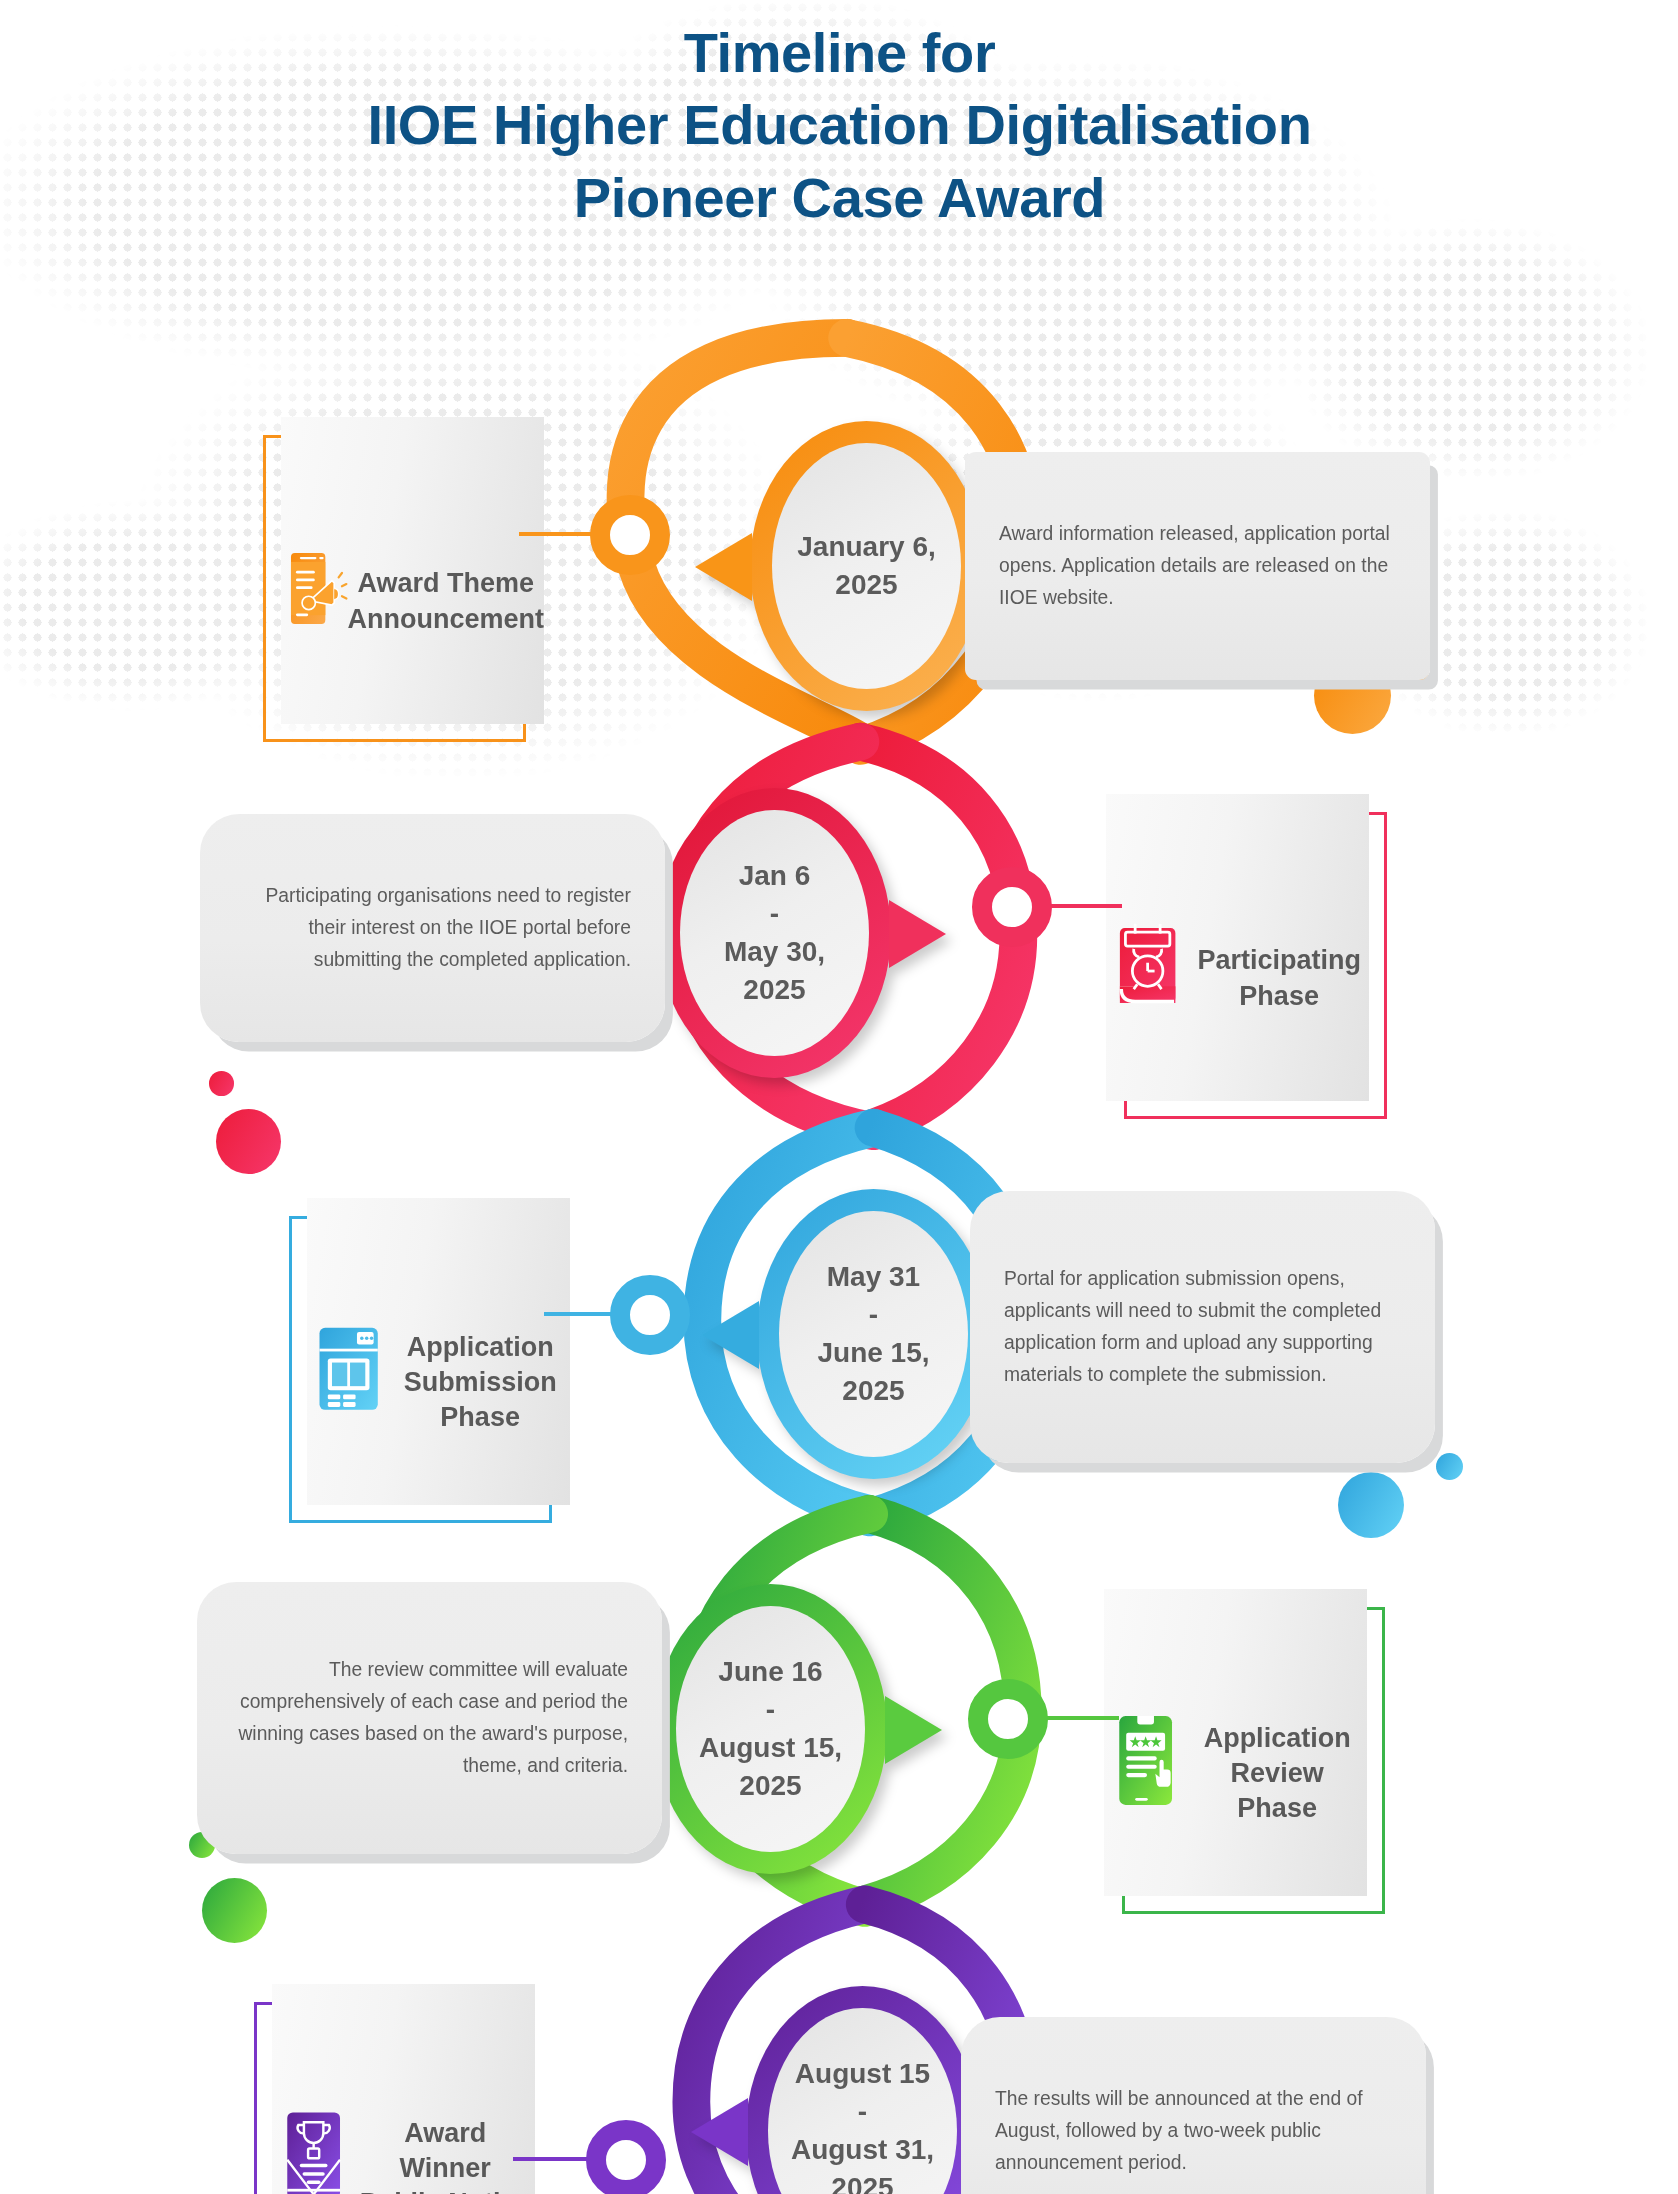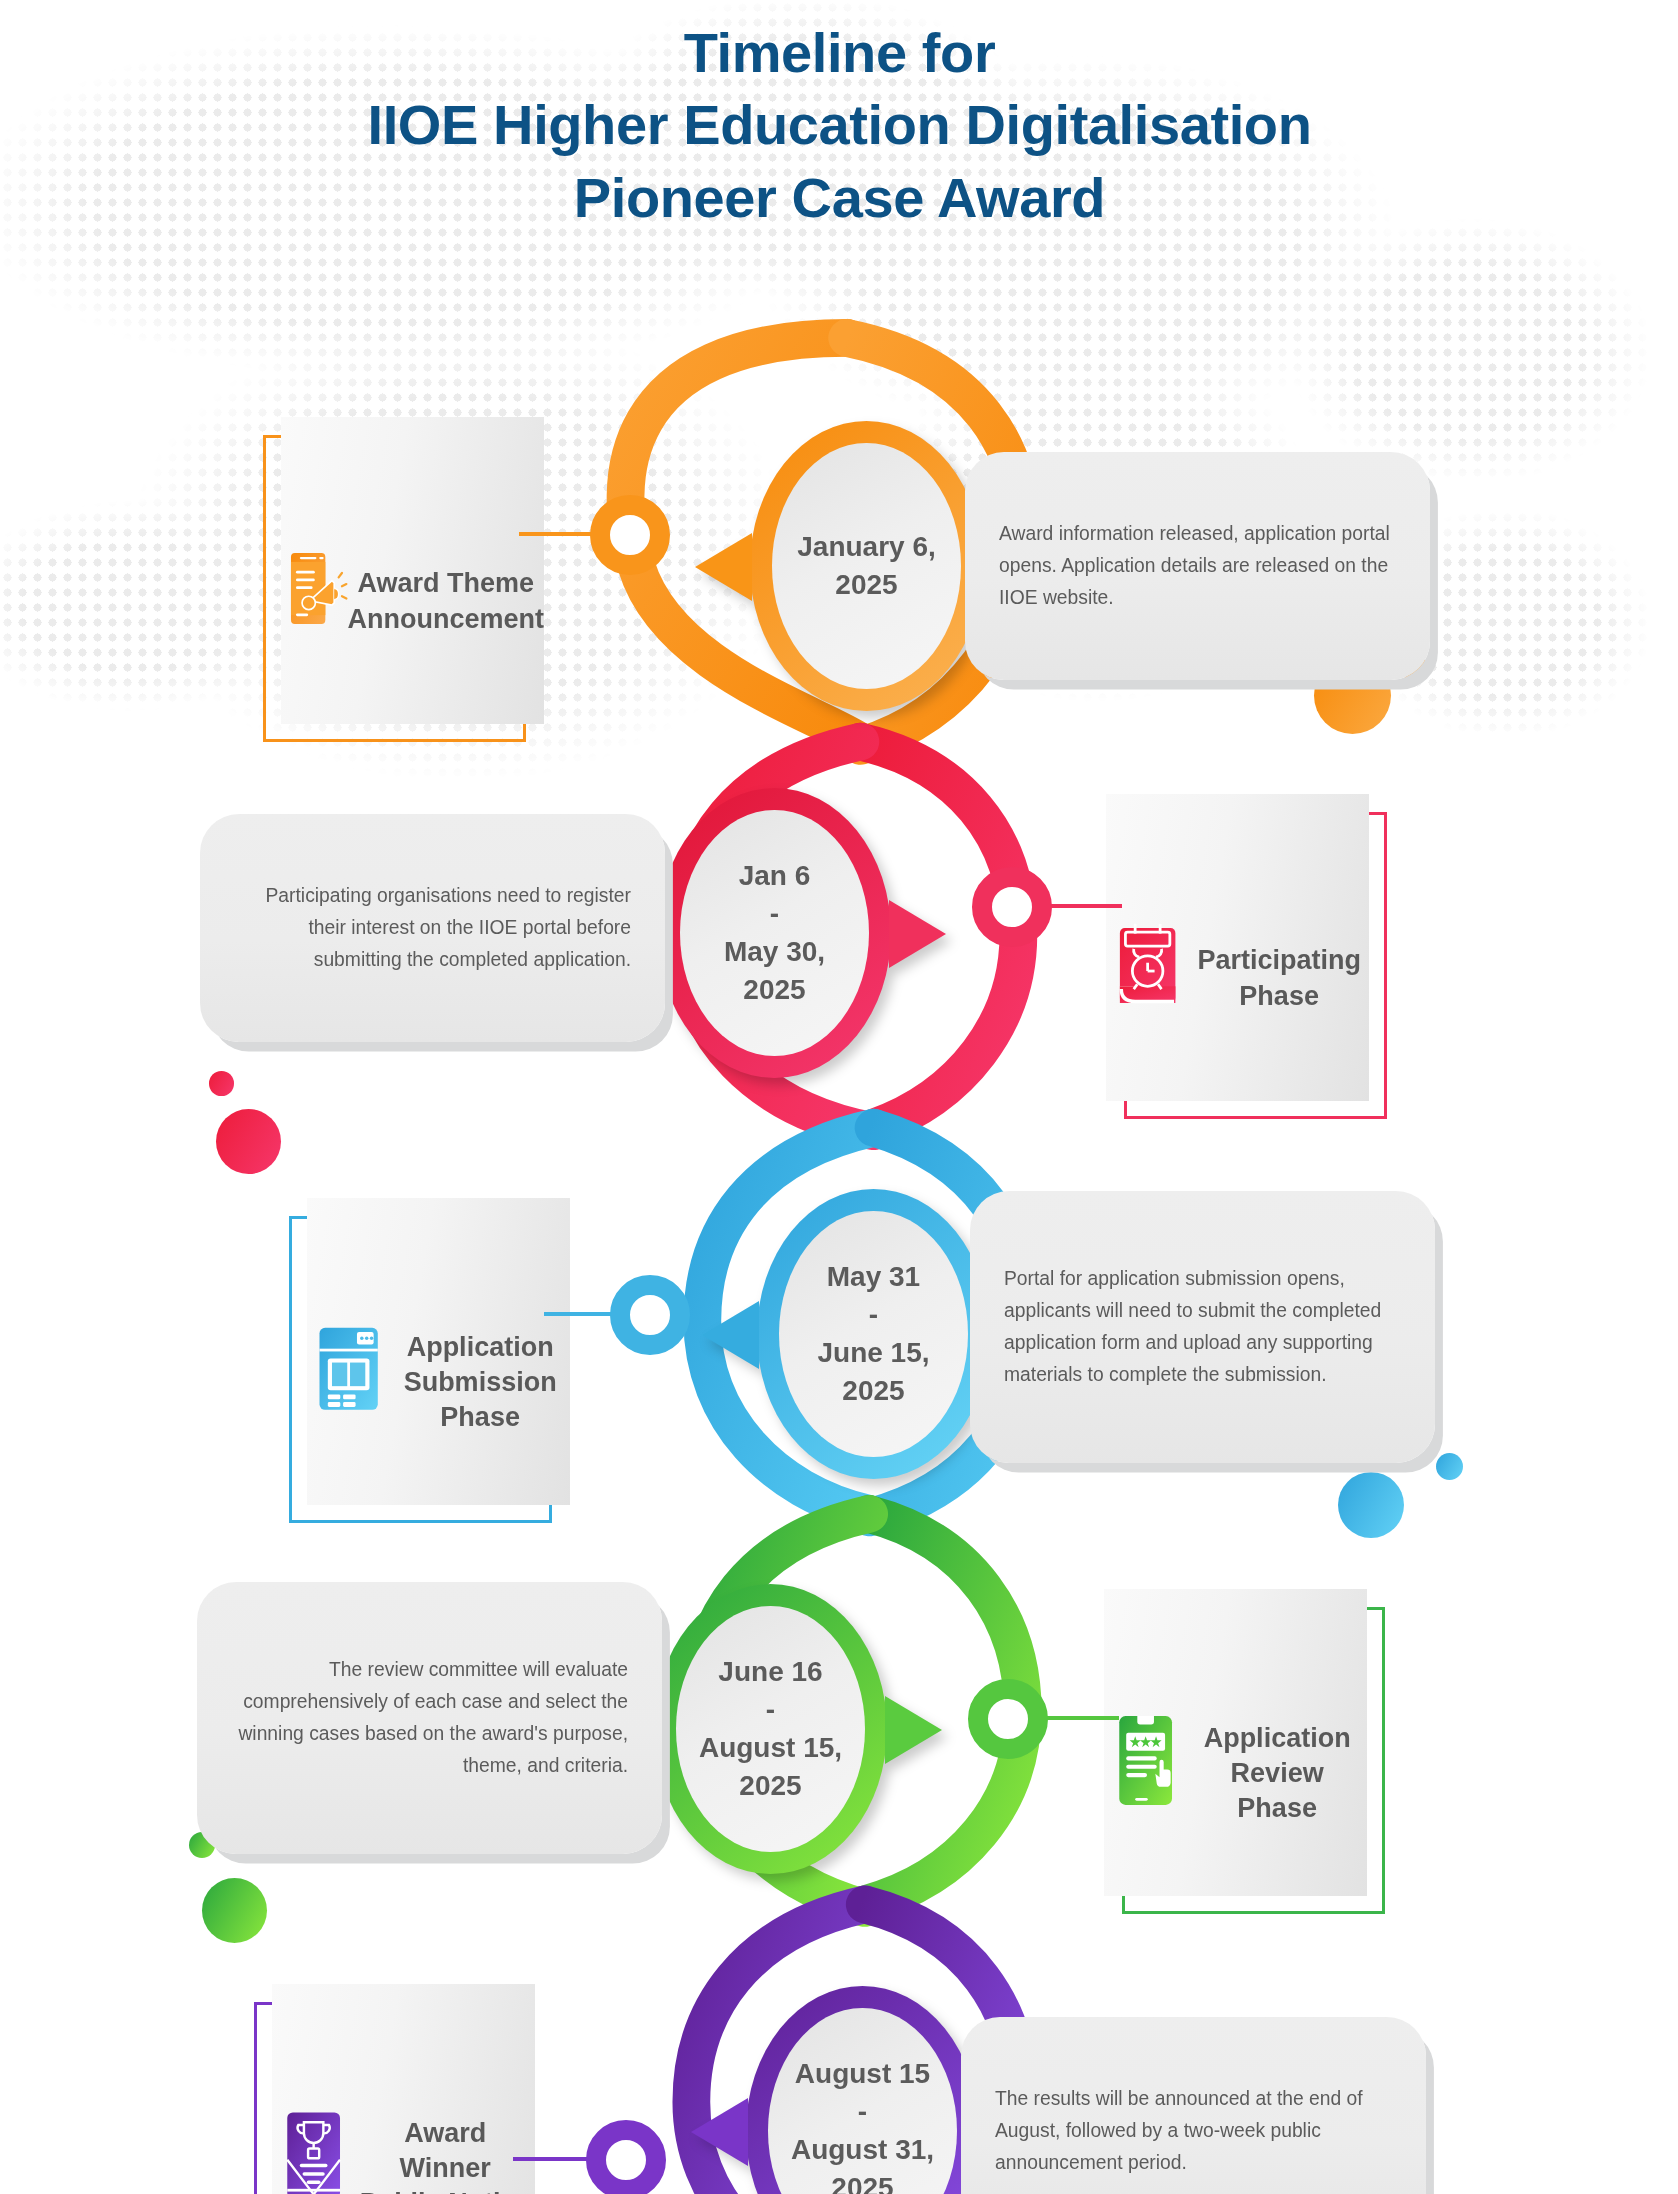--- a/index.html
+++ b/index.html
@@ -227,21 +227,21 @@
   </div>
 
   <div class="oval" style="left:750px;top:421px;background:linear-gradient(140deg,#F78B0B,#FBB354);">
     <div class="tip" style="left:-55px;border-top:34px solid transparent;border-bottom:34px solid transparent;border-right:57px solid #F99517;"></div>
     <div class="inner">
         <div class="dtext">January  6,
 2025</div>
       </div>
   </div>
 
-  <div class="pill" style="left:965px;top:452px;">
+  <div class="pill" style="left:965px;top:452px;border-radius:11px;">
     <div class="ptext">Award information released, application portal opens. Application details are released on the IIOE website.</div>
   </div>
 </div>
 
 <div class="step c2" style="top:0;">
 
   <div class="icard" style="left:1106px;top:794px;">
     <div class="frame" style="left:17.6px;top:17.6px;"></div>
     <div class="panel">
       <svg class="glyph" viewBox="0 0 120 140">
@@ -378,21 +378,21 @@
     <div class="tip" style="right:-55px;border-top:34px solid transparent;border-bottom:34px solid transparent;border-left:57px solid #5ACB3F;"></div>
     <div class="inner">
         <div class="dtext">June 16
 -
 August 15,
 2025</div>
       </div>
   </div>
 
   <div class="pill" style="left:197px;top:1582px;height:272px;">
-    <div class="ptext" style="text-align:right;">The review committee will evaluate comprehensively of each case and select the winning cases based on the award's purpose, theme, and criteria.</div>
+    <div class="ptext" style="text-align:right;">The review committee will evaluate comprehensively of each case and period the winning cases based on the award's purpose, theme, and criteria.</div>
   </div>
 </div>
 
 <div class="step c5" style="top:0;">
 
   <div class="icard" style="left:272px;top:1984px;">
     <div class="frame"></div>
     <div class="panel">
       <svg class="glyph" viewBox="0 0 120 140">
         <defs>

